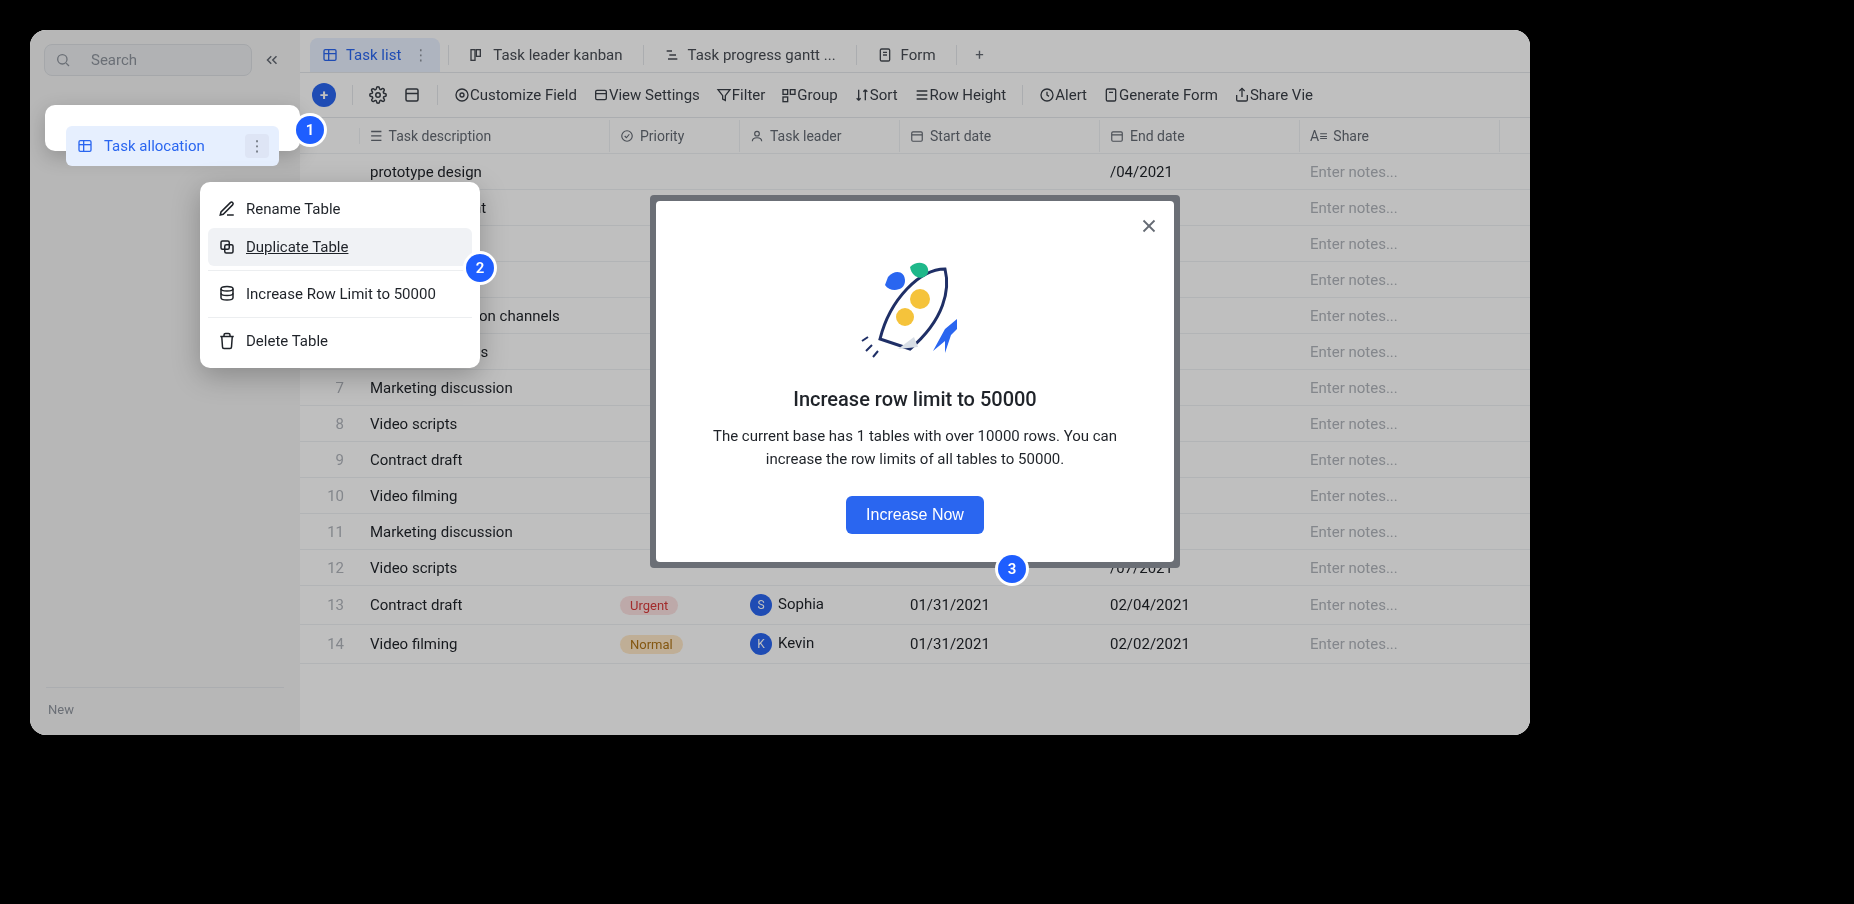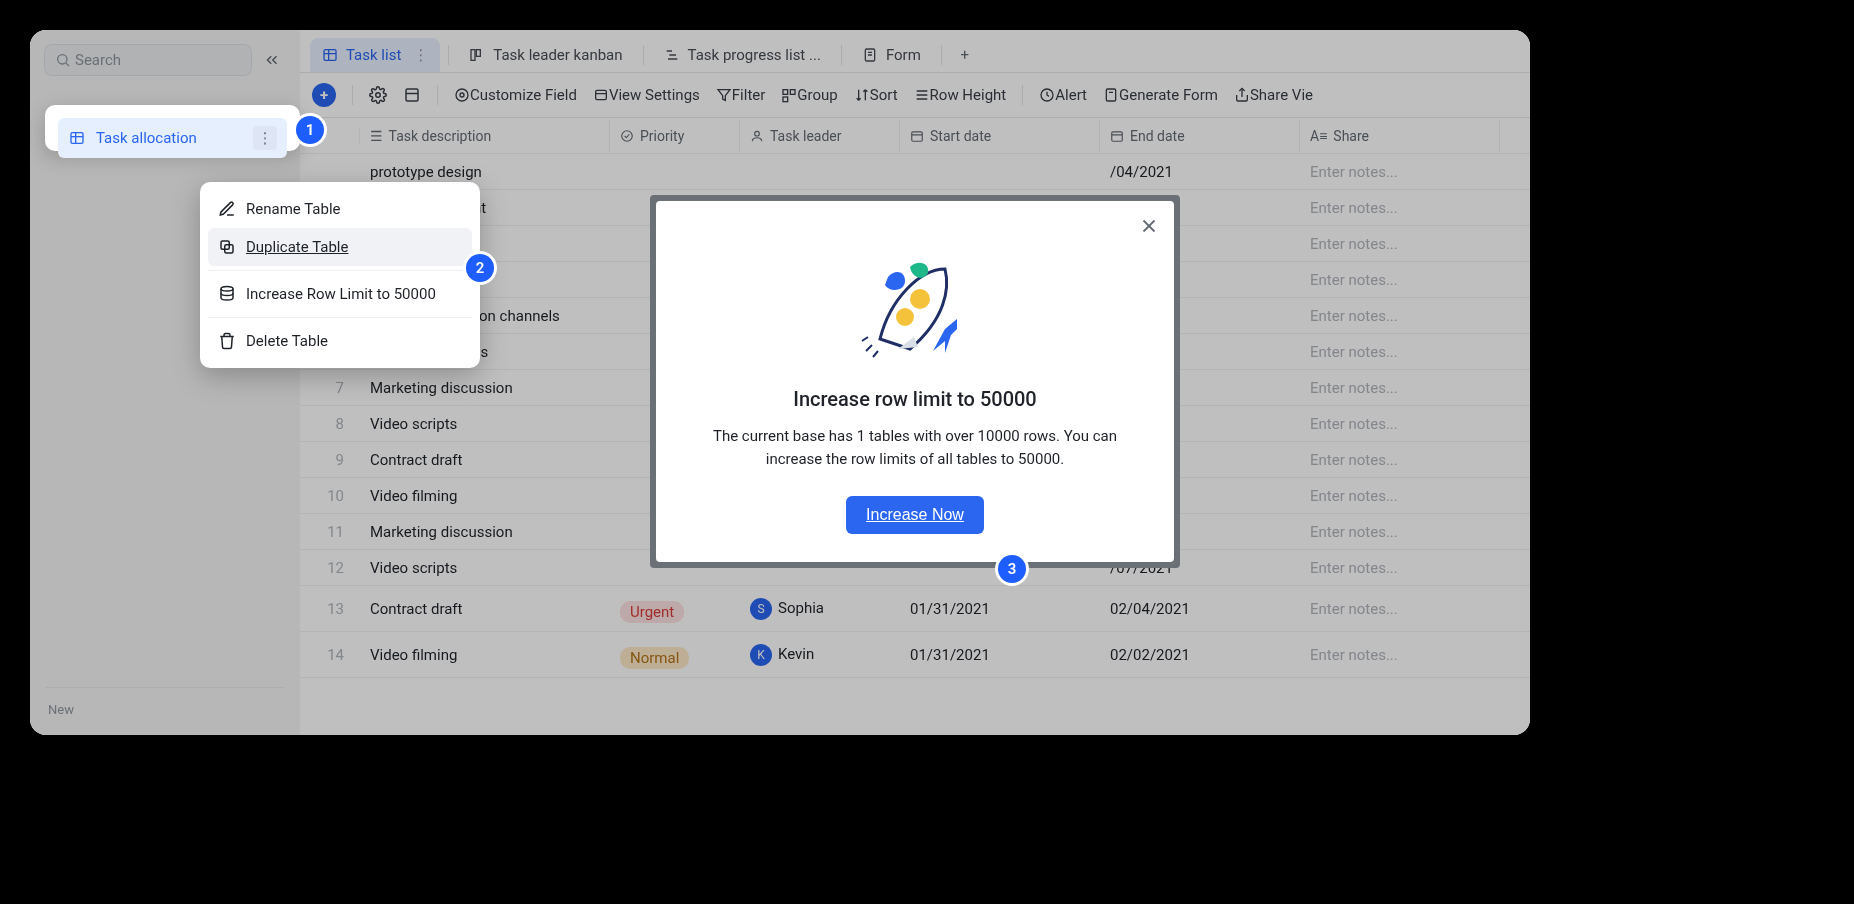--- a/index.html
+++ b/index.html
@@ -42,21 +42,21 @@
 .search-row {
   display:flex;
   align-items:center;
   gap:6px;
   margin: 4px 6px 10px 6px;
 }
 .search-box {
   flex:1;
   display:flex;
   align-items:center;
-  gap:4px;
+  gap:20px;
   background:#eceef0;
   border:1px solid #dcdfe3;
   border-radius:8px;
   padding:6px 10px;
   color:#8f959e;
 }
 .collapse-btn { width:28px; height:28px; display:flex;align-items:center;justify-content:center; color:#646a73;}
 .side-item {
   display:flex;
   align-items:center;
@@ -117,21 +117,21 @@
   display:grid;
   grid-template-columns: 60px 250px 130px 160px 200px 200px 200px;
   align-items:center;
   border-bottom:1px solid #eef0f3;
   min-height:36px;
 }
 .header-row { color:#646a73; font-size:14px; }
 .header-cell { display:flex;align-items:center;gap:6px;padding:8px 10px;border-right:1px solid #eef0f3;}
 .cell { padding:8px 10px; overflow:hidden;white-space:nowrap;text-overflow:ellipsis;}
 .rownum { text-align:right;color:#b0b4bb;padding-right:16px;}
-.pill { display:inline-block;padding:2px 10px;border-radius:10px;font-size:15px;margin-top:7px;}
+.pill { display:inline-block;padding:2px 10px;border-radius:10px;font-size:13px;}
 .pill.urgent { background:#fde2e2;color:#d83b3b;}
 .pill.normal { background:#ffe9c9;color:#b07417;}
 .avatar { width:22px;height:22px;border-radius:50%;display:inline-flex;align-items:center;justify-content:center;color:#fff;font-size:12px;margin-right:6px;vertical-align:middle;}
 .avatar.blue{background:#2a66f0;}
 .notes-placeholder{color:#b0b4bb;}
 
 .context-menu {
   position:absolute;
   z-index:50;
   left:200px;
@@ -155,21 +155,21 @@
   z-index:40;
   left:45px;
   top:105px;
   width:255px;
   height:46px;
   background:#fff;
   border-radius:10px;
   box-shadow:0 6px 20px rgba(0,0,0,0.2);
   padding:5px;
 }
-.side-highlight .side-item { margin:8px; }
+.side-highlight .side-item { margin:16px; }
 
 .modal-frame {
   position:absolute;
   z-index:60;
   left:650px;
   top:195px;
   width:530px;
   background:#6b6f76;
   padding:6px;
   border-radius:4px;
@@ -178,21 +178,21 @@
   background:#fff;
   border-radius:4px;
   padding:18px 24px 28px;
   position:relative;
 }
 .modal-close { position:absolute;right:14px;top:14px;color:#646a73;font-size:22px;}
 .modal-ill { display:flex;justify-content:center;padding:30px 0 18px;}
 .modal-title { text-align:center;font-size:20px;font-weight:500;margin-bottom:14px;}
 .modal-body { text-align:center;color:#1f2329;line-height:1.55;margin-bottom:24px;padding:0 10px;}
 .modal-action { display:flex;justify-content:center;align-items:center;gap:12px;}
-.primary-btn { background:#2a66f0;color:#fff;border:none;border-radius:6px;padding:10px 20px;font-size:16px;text-decoration:underline;}
+.primary-btn { background:#2a66f0;color:#fff;border:none;border-radius:6px;padding:10px 20px;font-size:16px;}
 
 .step { position:absolute;z-index:70;width:28px;height:28px;border-radius:50%;background:#1e5eff;color:#fff;font-weight:600;display:flex;align-items:center;justify-content:center;font-size:15px;box-shadow:0 0 0 3px #fff;}
 .icon { display:inline-flex; }
 </style>
 </head>
 <body>
 
 <div class="window">
 
   <aside class="sidebar">
@@ -257,21 +257,21 @@
       </div>
       <div class="tab-divider"></div>
       <div class="tab">
         <span class="icon">
             <svg width="16" height="16" viewBox="0 0 24 24" fill="none" stroke="currentColor" stroke-width="2">
               <line x1="4" y1="6" x2="12" y2="6"></line>
               <line x1="8" y1="12" x2="18" y2="12"></line>
               <line x1="6" y1="18" x2="20" y2="18"></line>
             </svg>
           </span>
-        <span>Task progress list ...</span>
+        <span>Task progress gantt ...</span>
       </div>
       <div class="tab-divider"></div>
       <div class="tab">
         <span class="icon">
             <svg width="16" height="16" viewBox="0 0 24 24" fill="none" stroke="currentColor" stroke-width="2">
               <rect x="5" y="3" width="14" height="18" rx="2"></rect>
               <line x1="9" y1="8" x2="15" y2="8"></line>
               <line x1="9" y1="12" x2="15" y2="12"></line>
             </svg>
           </span>

